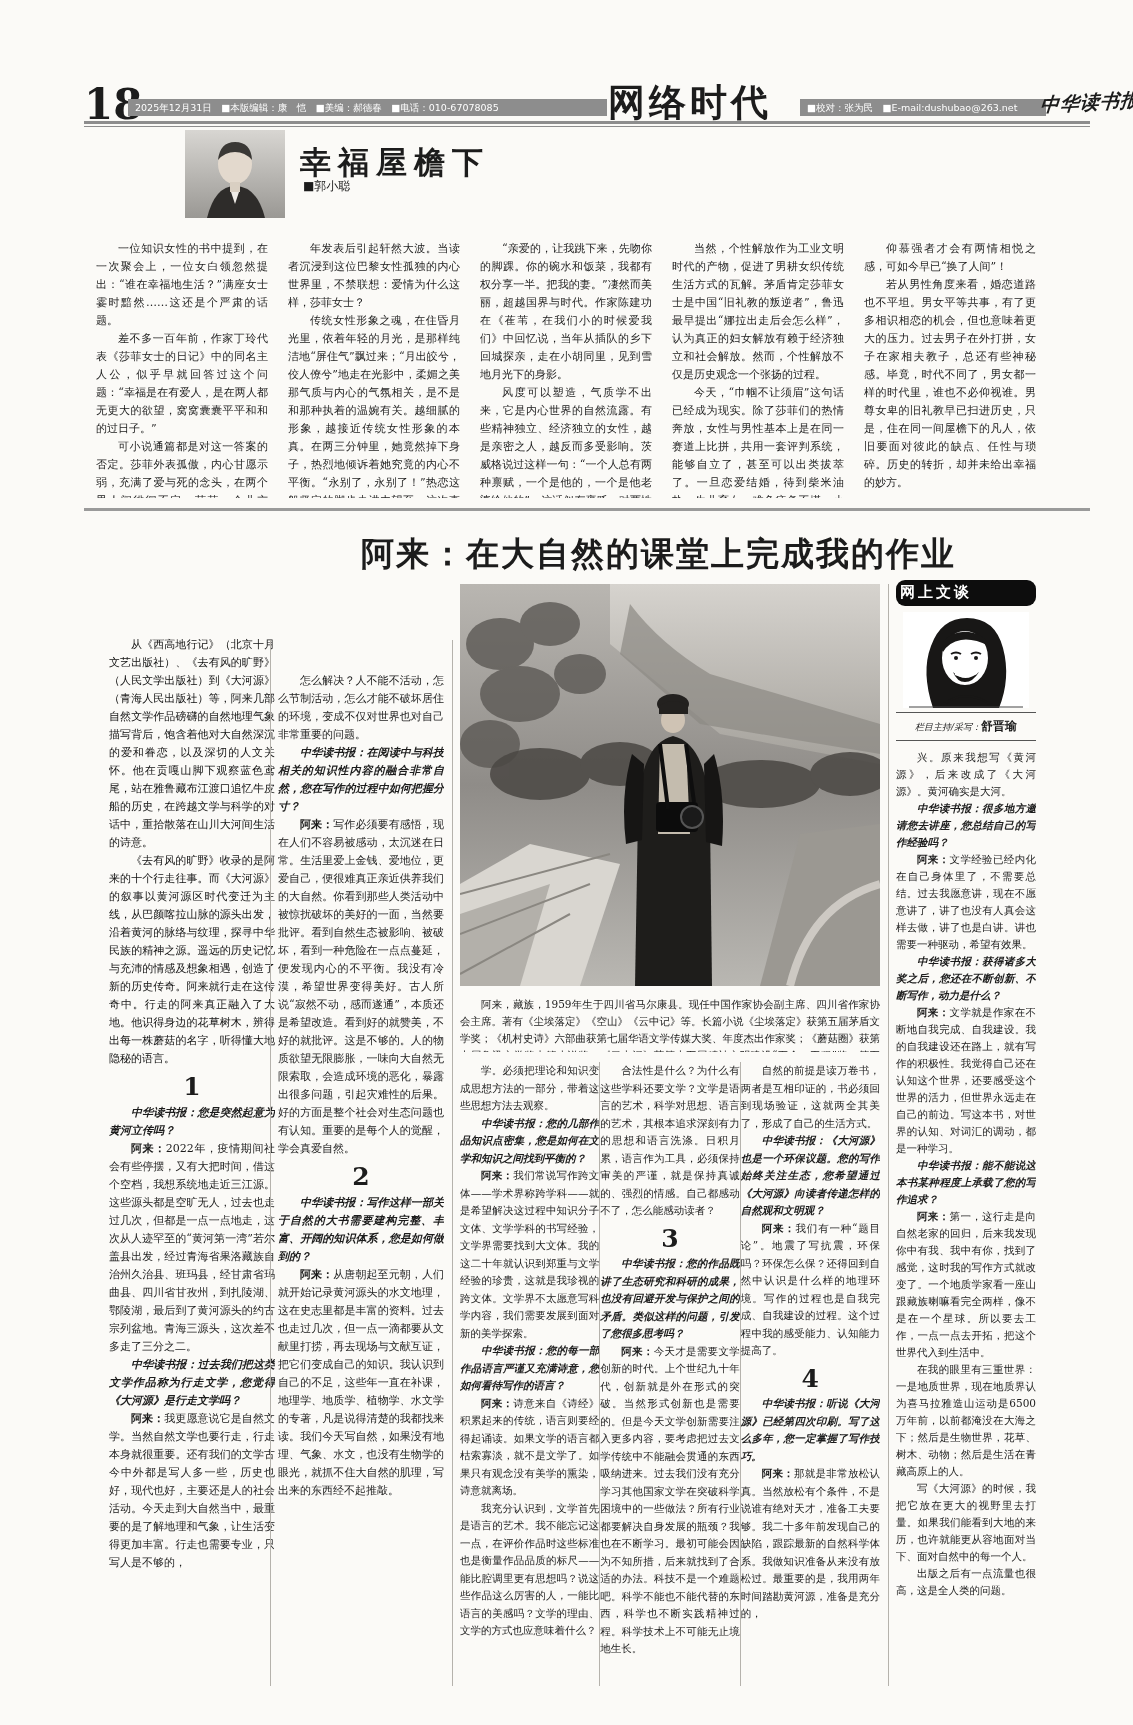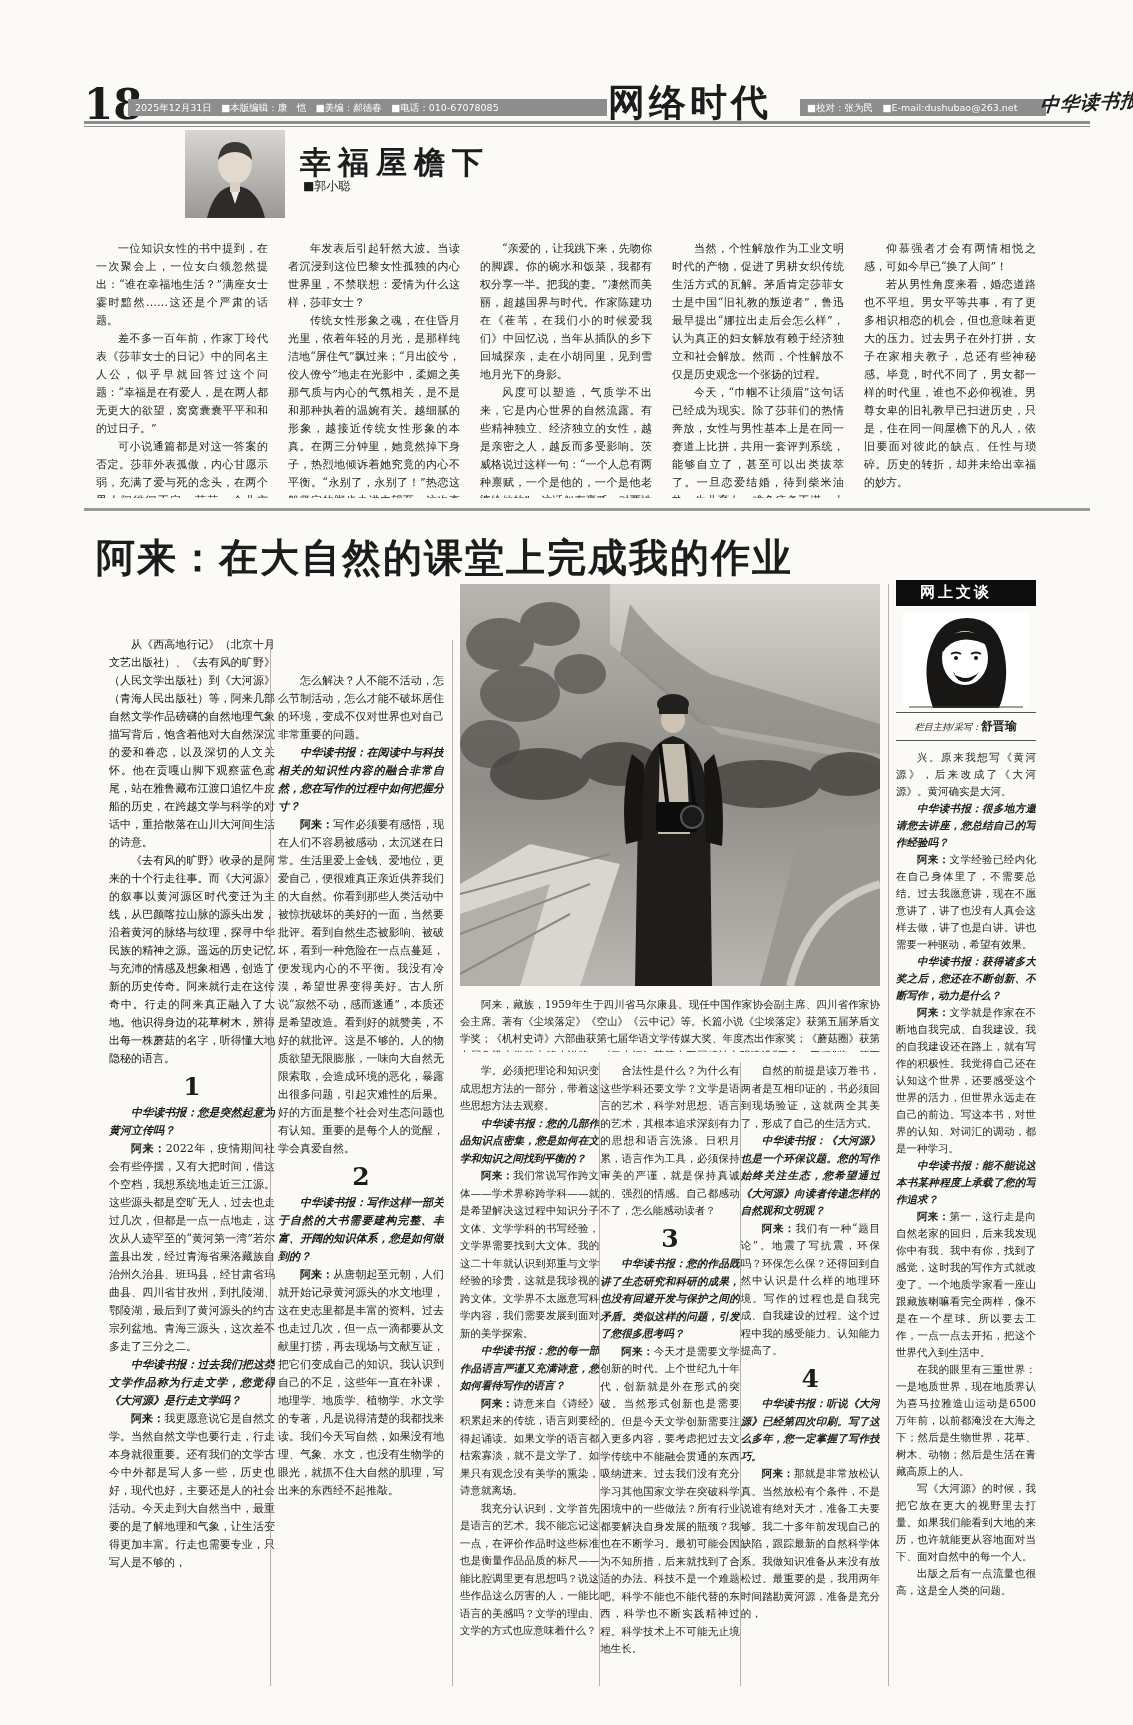--- a/index.html
+++ b/index.html
@@ -18,36 +18,36 @@
   .headrule1{position:absolute;left:84px;top:121px;width:1006px;height:3px;background:#8d8d8d;}
   .headrule2{position:absolute;left:84px;top:126px;width:1006px;height:1px;background:#8d8d8d;}
   
   .a1-photo{position:absolute;left:185px;top:130px;width:100px;height:88px;}
   .a1-title{position:absolute;left:300px;top:142px;font-size:31px;font-weight:bold;letter-spacing:7px;}
   .a1-byline{position:absolute;left:303px;top:178px;font-size:12px;font-weight:normal;}
   .a1-cols{position:absolute;left:96px;top:240px;width:940px;height:258px;display:flex;gap:20px;}
   .a1-col{flex:1;overflow:hidden;font-size:11px;line-height:18px;text-align:justify;}
   .divider-bar{position:absolute;left:84px;top:508px;width:1006px;height:3px;background:#9a9a9a;}
   
-  .f-headline{position:absolute;left:96px;top:536px;width:860px;text-align:left;
-              font-size:39px;font-weight:bold;letter-spacing:2px;line-height:1.1;}
+  .f-headline{position:absolute;left:96px;top:536px;width:860px;text-align:right;
+              font-size:33px;font-weight:bold;letter-spacing:2px;line-height:1.1;}
   .f-col{position:absolute;overflow:hidden;font-size:11px;line-height:18px;text-align:justify;}
   .f-col1{left:96px;top:636px;width:166px;height:1052px;margin-left:13px;}
   .f-col2{left:278px;top:672px;width:166px;height:1052px;}
   .vrule{position:absolute;width:1px;background:#b5b2ac;}
   .f-photo{position:absolute;left:460px;top:584px;width:420px;height:402px;}
   .f-caption{position:absolute;left:460px;top:996px;width:420px;height:56px;overflow:hidden;
              font-size:10.5px;line-height:17px;text-align:justify;text-indent:2em;color:#222;}
   .f-subcols{position:absolute;left:460px;top:1062px;width:420px;height:624px;display:flex;}
   .f-subcol{flex:1;overflow:hidden;font-size:10.5px;line-height:17.5px;text-align:justify;}
   .subrule{width:1px;background:#b5b2ac;align-self:stretch;}
   
   .sb{position:absolute;left:896px;top:580px;width:140px;}
   .sb-label{background:#0d0d0d;color:#fff;font-weight:bold;font-size:15px;letter-spacing:3px;
-            padding:3px 24px 4px;font-family:"DejaVu Sans","Liberation Sans",sans-serif;}
+            padding:3px 4px 4px;font-family:"DejaVu Sans","Liberation Sans",sans-serif;border-radius:9px;}
   .sb-portrait{display:block;margin:6px auto 0;}
   .sb-host{border-top:1px solid #555;border-bottom:1px solid #555;margin-top:4px;
            padding:5px 0;text-align:center;font-size:9px;font-style:italic;}
   .sb-host b{font-size:12px;font-style:normal;}
   .sb-body{margin-top:8px;height:940px;overflow:hidden;font-size:10.5px;line-height:17px;text-align:justify;}
   
   .blk-p,.blk-lede{text-indent:2em;margin:0;}
   .blk-lede{color:#111;}
   .blk-q{text-indent:2em;margin:0;font-weight:bold;font-style:italic;}
   .blk-a{text-indent:2em;margin:0;}

